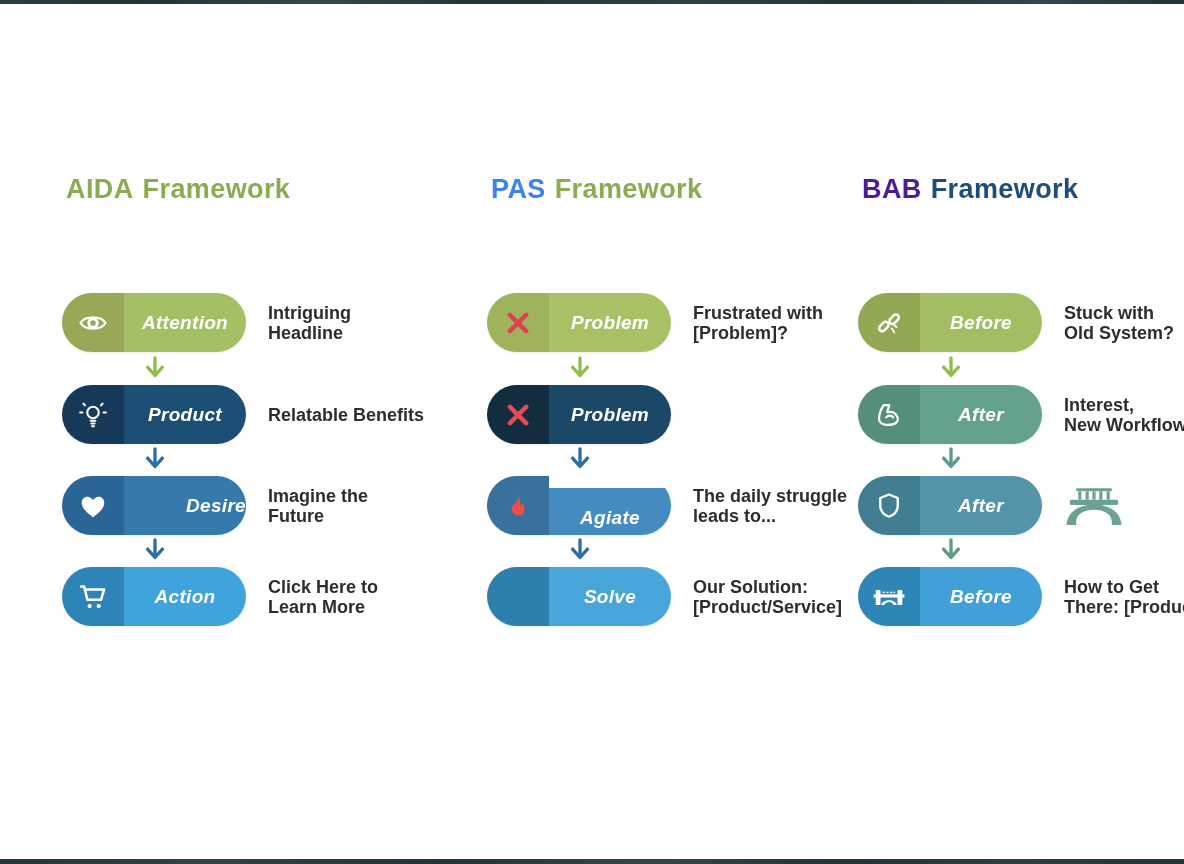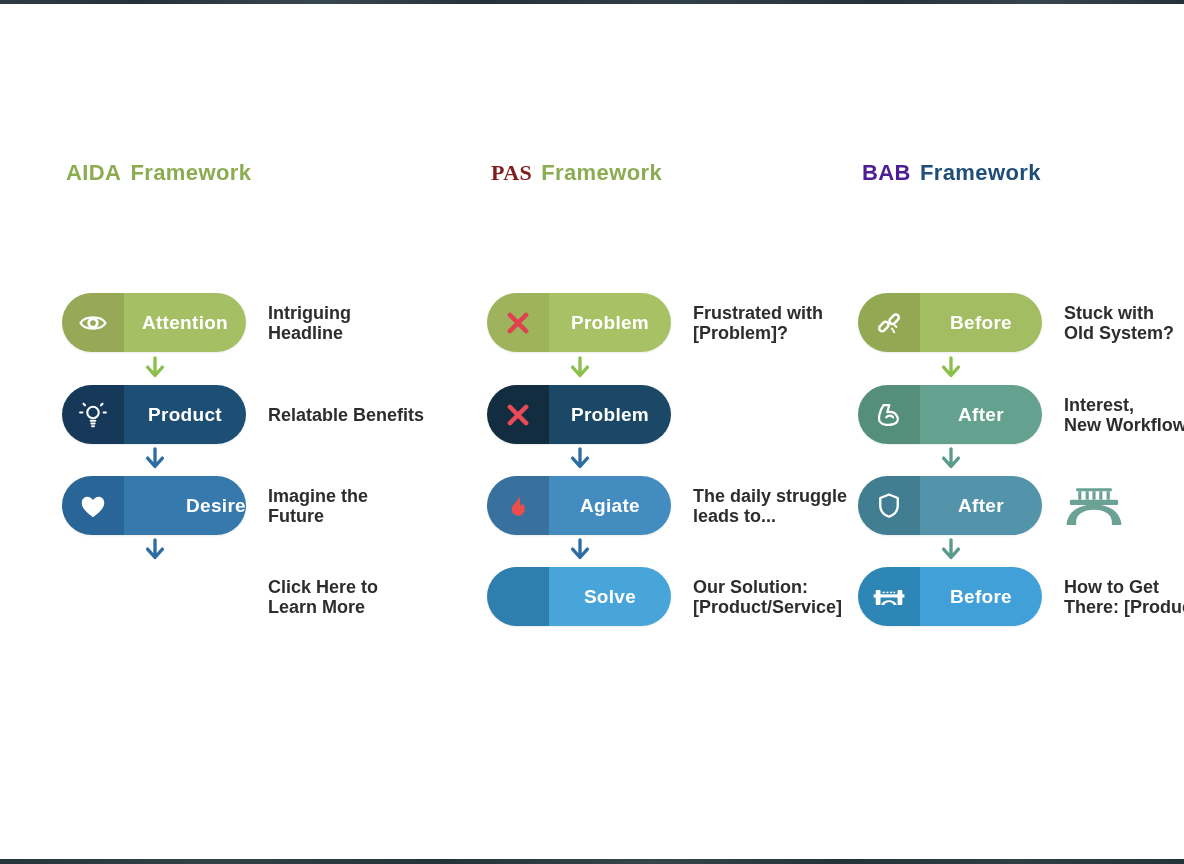--- a/index.html
+++ b/index.html
@@ -11,32 +11,32 @@
   .edge { position:absolute; left:0; width:100%; opacity:.9; }
   .edge.top { top:0; height:4px;
     background:linear-gradient(90deg,#16262e 0%,#0c1b23 12%,#22333b 27%,#0c1b23 41%,#1a2b33 58%,#0c1b23 74%,#20313a 88%,#0c1b23 100%);}
   .edge.bottom { bottom:0; height:5px;
     background:linear-gradient(90deg,#0e1f27 0%,#1c2d35 18%,#0c1b23 37%,#203139 55%,#0c1b23 71%,#182930 86%,#0c1b23 100%);}
   .col { position:absolute; top:0; height:100%; }
   .col-1 { left:62px;  width:420px; }
   .col-2 { left:487px; width:420px; }
   .col-3 { left:858px; width:330px; }
   .title {
-    position:absolute; top:160px; left:4px; display:flex; gap:9px;
-    font-size:22px; font-weight:bold; letter-spacing:.4px; white-space:nowrap;
+    position:absolute; top:174px; left:4px; display:flex; gap:9px;
+    font-size:27px; font-weight:bold; letter-spacing:.4px; white-space:nowrap;
   }
   .row { position:absolute; left:0; height:59px; width:100%; }
   .pill {
     position:absolute; left:0; top:0; width:184px; height:59px;
     border-radius:29.5px; overflow:hidden; display:flex;
     box-shadow:0 1px 2px rgba(0,0,0,.08);
   }
   .pill-left { width:62px; height:100%; display:flex; align-items:center; justify-content:center; }
   .pill-right { flex:1; height:100%; display:flex; align-items:center; justify-content:center; }
-  .pill-label { color:#ffffff; font-size:19px; font-weight:bold; letter-spacing:.3px; }
+  .pill-label { color:#ffffff; font-size:19px; font-weight:bold; letter-spacing:.3px;font-style:italic; }
   .icon { width:30px; height:30px; color:#ffffff; display:block; }
   .icon.wide { width:34px; height:26px; }
   .desc {
     position:absolute; left:206px; top:0; height:59px; display:flex;
     flex-direction:column; justify-content:center; color:#2d2d2d;
     font-size:18px; font-weight:600; line-height:20px; white-space:nowrap;
   }
   .arrow { position:absolute; left:82px; width:22px; height:26px; }
   .deco-bridge { width:60px; height:42px; display:block; }
   .r0 { top:293px; } .r1 { top:385px; } .r2 { top:476px; } .r3 { top:567px; }
@@ -111,30 +111,42 @@
       <div class="desc">
         <div>Imagine the</div>
         <div>Future</div>
       </div>
     </div>
     <svg class="arrow a2" viewBox="0 0 22 28" fill="none" stroke="currentColor" stroke-width="3.6" stroke-linecap="round" stroke-linejoin="round" style="color: rgb(46, 109, 163);">
         <path d="M11 2v15M3 12l8 9 8-9"></path>
       </svg>
 
     <div class="row r3">
+      <div class="pill">
+        <div class="pill-left" style="background-color: rgb(45, 132, 184);">
+          <svg class="icon" viewBox="0 0 24 24" fill="currentColor">
+            <path d="M2.5 3.5h2.4l2.6 10.6h11l2.4-8.2H6.2" fill="none" stroke="currentColor" stroke-width="2" stroke-linecap="round" stroke-linejoin="round"></path>
+            <circle cx="9.3" cy="19.2" r="1.7"></circle>
+              <circle cx="16.6" cy="19.2" r="1.7"></circle>
+          </svg>
+        </div>
+        <div class="pill-right" style="background-color: rgb(63, 163, 220);">
+          <span class="pill-label">Action</span>
+        </div>
+      </div>
       <div class="desc">
         <div>Click Here to</div>
         <div>Learn More</div>
       </div>
     </div>
   </section>
 
   <section class="col col-2">
     <h2 class="title">
-      <span style="color: #7f1d1d; font-family: Liberation Serif, serif;">PAS</span>
+      <span style="color: #3b82f6;">PAS</span>
       <span style="color: rgb(140, 172, 82);">Framework</span>
     </h2>
 
     <div class="row r0">
       <div class="pill">
         <div class="pill-left" style="background-color: rgb(159, 179, 93);">
           <svg class="icon" viewBox="0 0 24 24" fill="none" stroke="currentColor" stroke-width="3.6" stroke-linecap="round" style="color: rgb(224, 64, 79);">
               <path d="M5.5 5.5l13 13M18.5 5.5l-13 13"></path>
             </svg>
         </div>
@@ -167,21 +179,21 @@
         <path d="M11 2v15M3 12l8 9 8-9"></path>
       </svg>
 
     <div class="row r2">
       <div class="pill">
         <div class="pill-left" style="background-color: rgb(56, 113, 157);">
           <svg class="icon" viewBox="0 0 24 24" fill="currentColor" style="color: rgb(238, 77, 77);">
             <path d="M12.2 2.2c1.2 3.2-.3 5-1.8 6.5C8.8 10.3 7 11.9 7 14.6a5.2 5.2 0 0 0 10.4 0c0-2-.8-3.5-1.8-4.9-.4 1.1-1 1.8-1.9 2.3.4-2.9-.2-6.8-1.5-9.8z"></path>
           </svg>
         </div>
-        <div class="pill-right" style="background-color: rgb(68, 140, 192);">
+        <div class="pill-right" style="background-color: rgb(68, 140, 192); margin-top: 12px;">
           <span class="pill-label">Agiate</span>
         </div>
       </div>
       <div class="desc">
         <div>The daily struggle</div>
         <div>leads to...</div>
       </div>
     </div>
     <svg class="arrow a2" viewBox="0 0 22 28" fill="none" stroke="currentColor" stroke-width="3.6" stroke-linecap="round" stroke-linejoin="round" style="color: rgb(46, 109, 163);">
         <path d="M11 2v15M3 12l8 9 8-9"></path>

